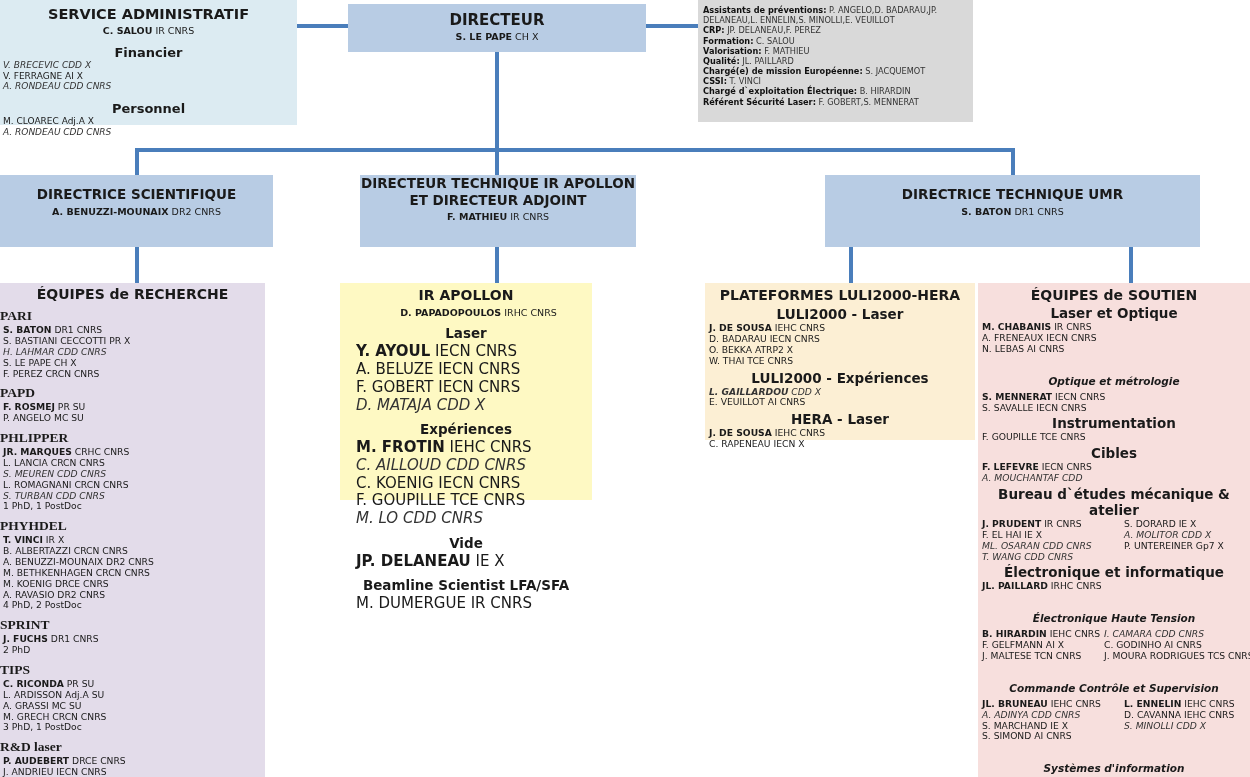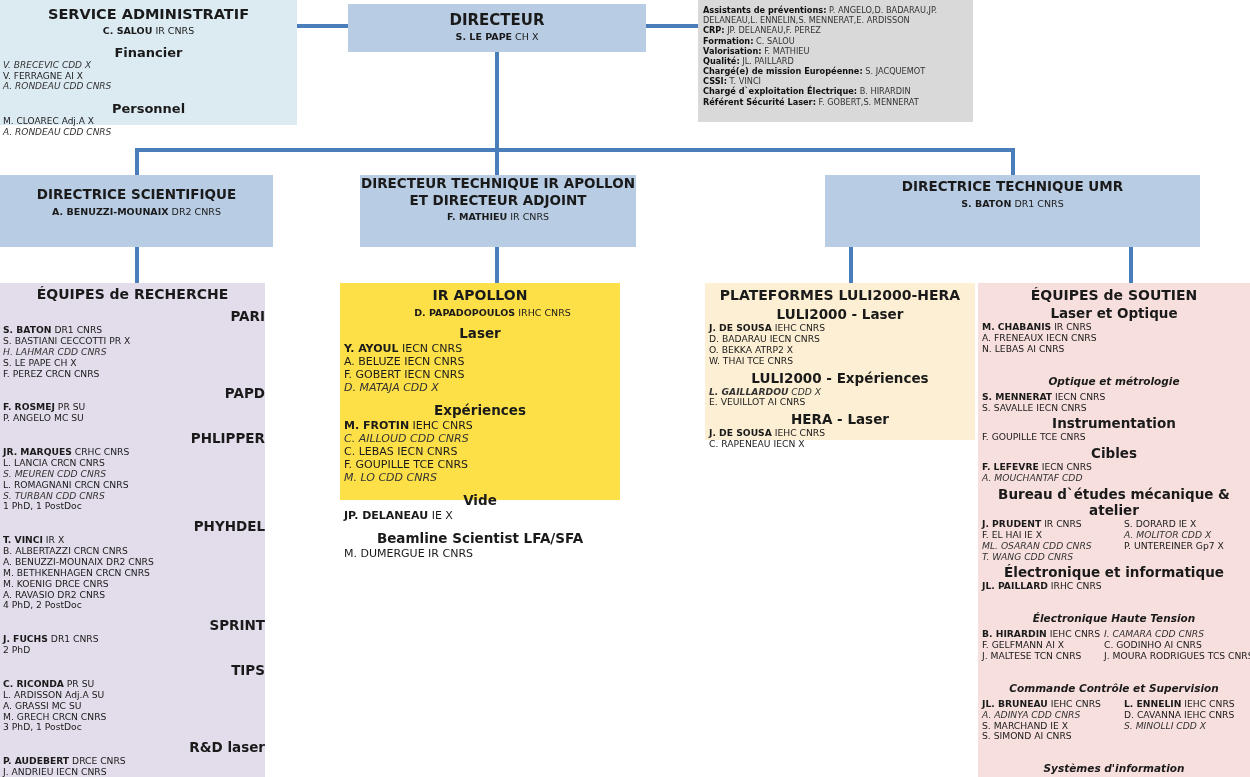--- a/index.html
+++ b/index.html
@@ -38,34 +38,34 @@
   
   #dir-sci-box{left:0;top:175px;width:273px;height:72px;background:#b8cce4;}
   #dir-sci-box .ttl{font-size:13.5px;padding-top:12px;}
   #dir-sci-box .sub{font-size:9.5px;margin-top:3px;}
 
   #dir-tech-apollon-box{left:360px;top:175px;width:276px;height:72px;background:#b8cce4;}
   #dir-tech-apollon-box .ttl{font-size:13.5px;padding-top:1px;}
   #dir-tech-apollon-box .sub{font-size:9.5px;margin-top:3px;}
 
   #dir-tech-umr-box{left:825px;top:175px;width:375px;height:72px;background:#b8cce4;}
-  #dir-tech-umr-box .ttl{font-size:13.5px;padding-top:4px;}
+  #dir-tech-umr-box .ttl{font-size:13.5px;padding-top:12px;}
   #dir-tech-umr-box .sub{font-size:9.5px;margin-top:3px;}
 
   
   #research-box{left:0;top:283px;width:265px;height:494px;background:#e3dcea;}
   #research-box .ttl{font-size:14px;padding-top:3px;}
   #research-box .nm{font-size:9.2px;padding-left:3px;}
-  #research-box .grp-hd{font-size:13.5px;font-weight:bold;text-align:right;margin:6px 0 1px;}
-
-  #apollon-box{left:340px;top:283px;width:280px;height:217px;background:#fde047;}
+  #research-box .grp-hd{font-size:13.5px;font-weight:bold;text-align:left;margin:6px 0 1px;font-family:Liberation Serif, serif;}
+
+  #apollon-box{left:340px;top:283px;width:252px;height:217px;background:#fef9c3;}
   #apollon-box .ttl{font-size:14px;padding-top:4px;}
   #apollon-box .sub{font-size:9.5px;margin-top:4px;padding-left:25px;}
   #apollon-box .grp-hd{font-size:13.5px;font-weight:bold;text-align:center;margin:7px 12px 2px;}
-  #apollon-box .nm{font-size:11px;padding-left:4px;}
+  #apollon-box .nm{font-size:15px;padding-left:16px;}
 
   #luli-box{left:705px;top:283px;width:270px;height:157px;background:#fcefd4;}
   #luli-box .ttl{font-size:14px;padding-top:4px;}
   #luli-box .grp-hd{font-size:13.5px;font-weight:bold;text-align:center;margin:3px 0 1px;}
   #luli-box .nm{font-size:9.2px;padding-left:4px;}
 
   #support-box{left:978px;top:283px;width:272px;height:494px;background:#f7dfdd;}
   #support-box .ttl{font-size:14px;padding-top:4px;}
   #support-box .grp-hd{font-size:13.5px;font-weight:bold;text-align:center;margin:2px 0 1px;}
   #support-box .grp-hd-it{font-size:10.5px;font-weight:bold;font-style:italic;text-align:center;margin:20px 0 5px;}
@@ -109,21 +109,21 @@
 
 <div class="box" id="director-box">
   <div class="ttl">DIRECTEUR</div>
   <div class="sub">
     <b>S. LE PAPE</b><span> CH X</span>
   </div>
 </div>
 
 <div class="box" id="roles-box">
   <div>
-      <div class="rl"><b>Assistants de préventions:</b><span> P. ANGELO,D. BADARAU,JP. DELANEAU,L. ENNELIN,S. MENNERAT,E. ARDISSON</span></div>
+      <div class="rl"><b>Assistants de préventions:</b><span> P. ANGELO,D. BADARAU,JP. DELANEAU,L. ENNELIN,S. MINOLLI,E. VEUILLOT</span></div>
       <div class="rl"><b>CRP:</b><span> JP. DELANEAU,F. PEREZ</span></div>
       <div class="rl"><b>Formation:</b><span> C. SALOU</span></div>
       <div class="rl"><b>Valorisation:</b><span> F. MATHIEU</span></div>
       <div class="rl"><b>Qualité:</b><span> JL. PAILLARD</span></div>
       <div class="rl"><b>Chargé(e) de mission Européenne:</b><span> S. JACQUEMOT</span></div>
       <div class="rl"><b>CSSI:</b><span> T. VINCI</span></div>
       <div class="rl"><b>Chargé d`exploitation Électrique:</b><span> B. HIRARDIN</span></div>
       <div class="rl"><b>Référent Sécurité Laser:</b><span> F. GOBERT,S. MENNERAT</span></div>
     </div>
 </div>
@@ -199,21 +199,21 @@
   </div>
   <div>
       <div class="grp-hd">Laser</div>
       <div class="nm"><span class="b">Y. AYOUL</span><span> IECN CNRS</span></div>
       <div class="nm"><span>A. BELUZE IECN CNRS</span></div>
       <div class="nm"><span>F. GOBERT IECN CNRS</span></div>
       <div class="nm it"><span>D. MATAJA CDD X</span></div>
       <div class="grp-hd">Expériences</div>
       <div class="nm"><span class="b">M. FROTIN</span><span> IEHC CNRS</span></div>
       <div class="nm it"><span>C. AILLOUD CDD CNRS</span></div>
-      <div class="nm"><span>C. LEBAS IECN CNRS</span></div>
+      <div class="nm"><span>C. KOENIG IECN CNRS</span></div>
       <div class="nm"><span>F. GOUPILLE TCE CNRS</span></div>
       <div class="nm it"><span>M. LO CDD CNRS</span></div>
       <div class="grp-hd">Vide</div>
       <div class="nm"><span class="b">JP. DELANEAU</span><span> IE X</span></div>
       <div class="grp-hd">Beamline Scientist LFA/SFA</div>
       <div class="nm"><span>M. DUMERGUE IR CNRS</span></div>
     </div>
 </div>
 
 <div class="box" id="luli-box">

